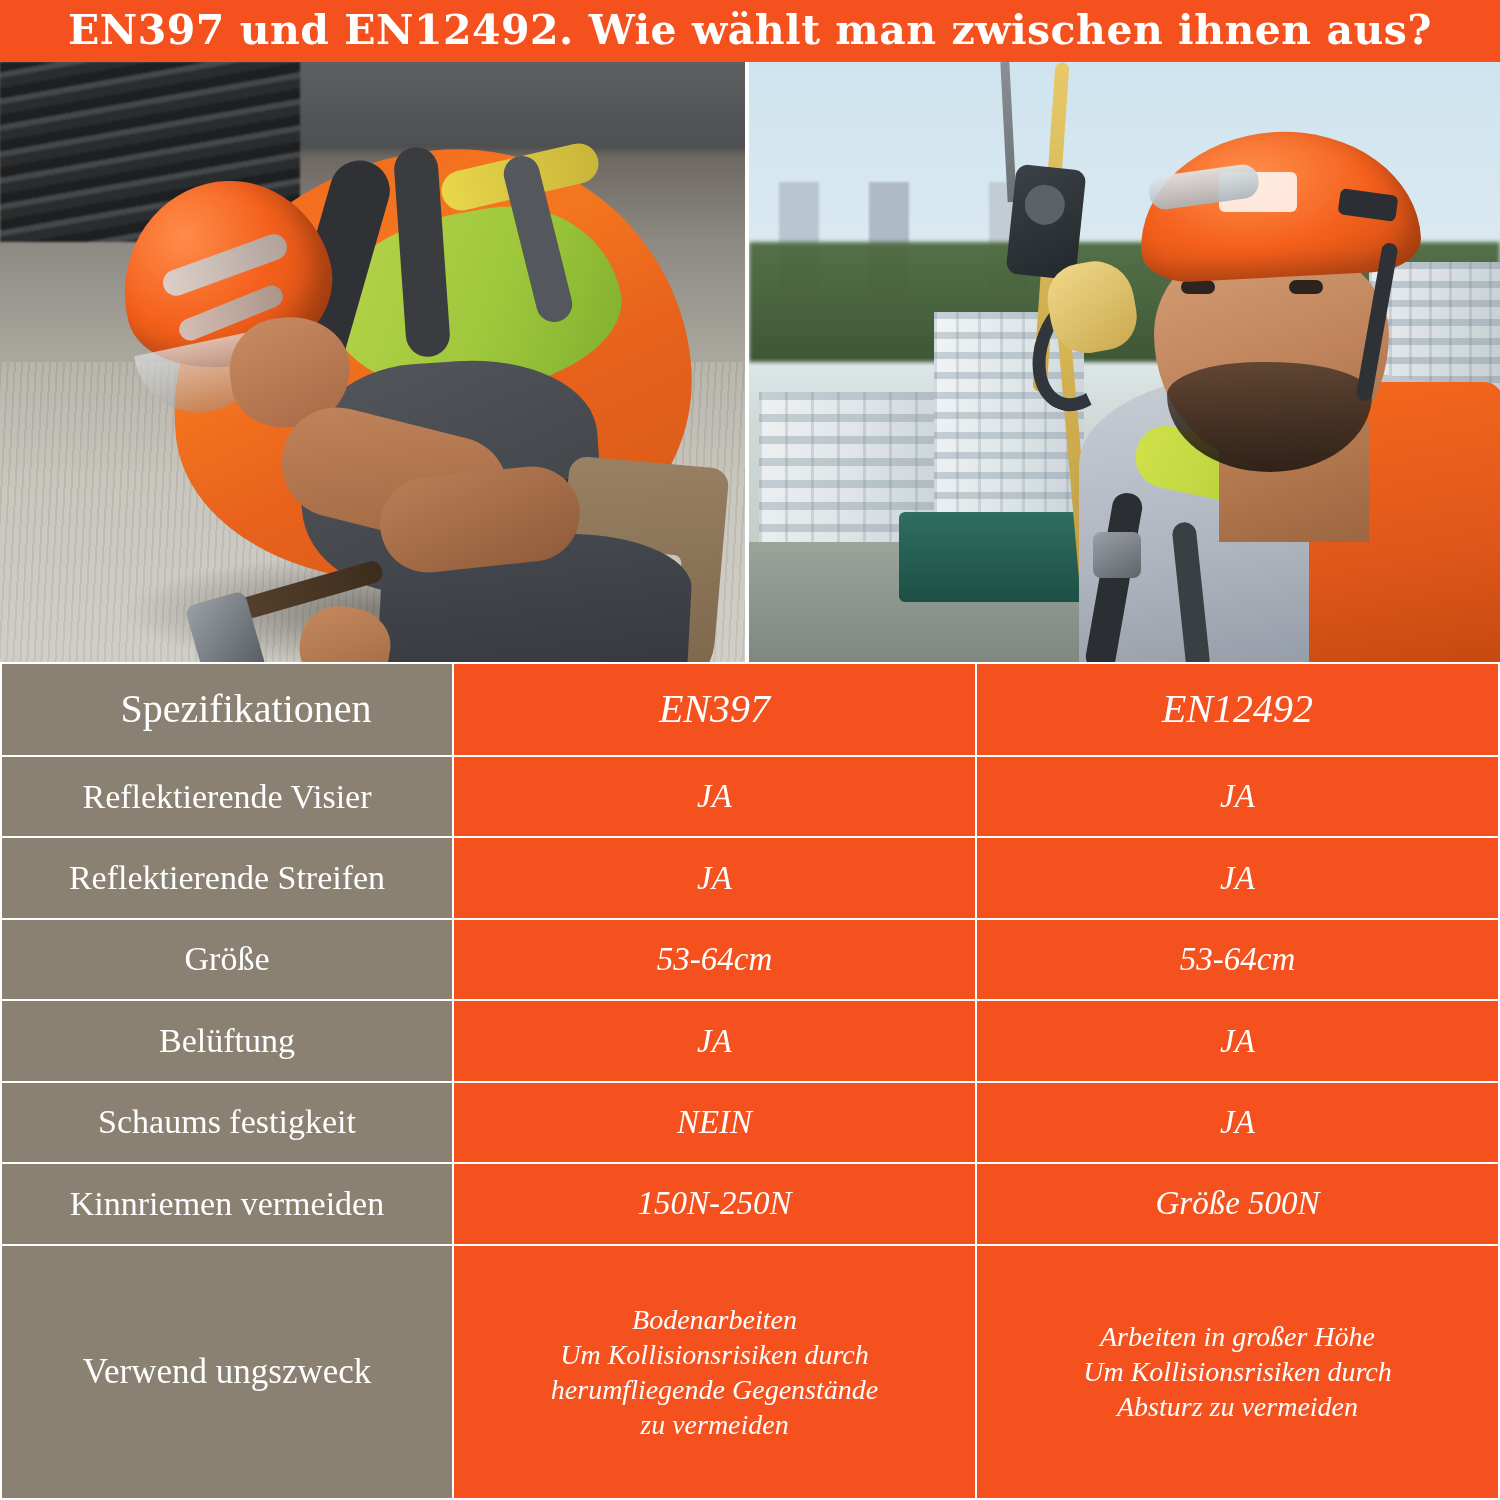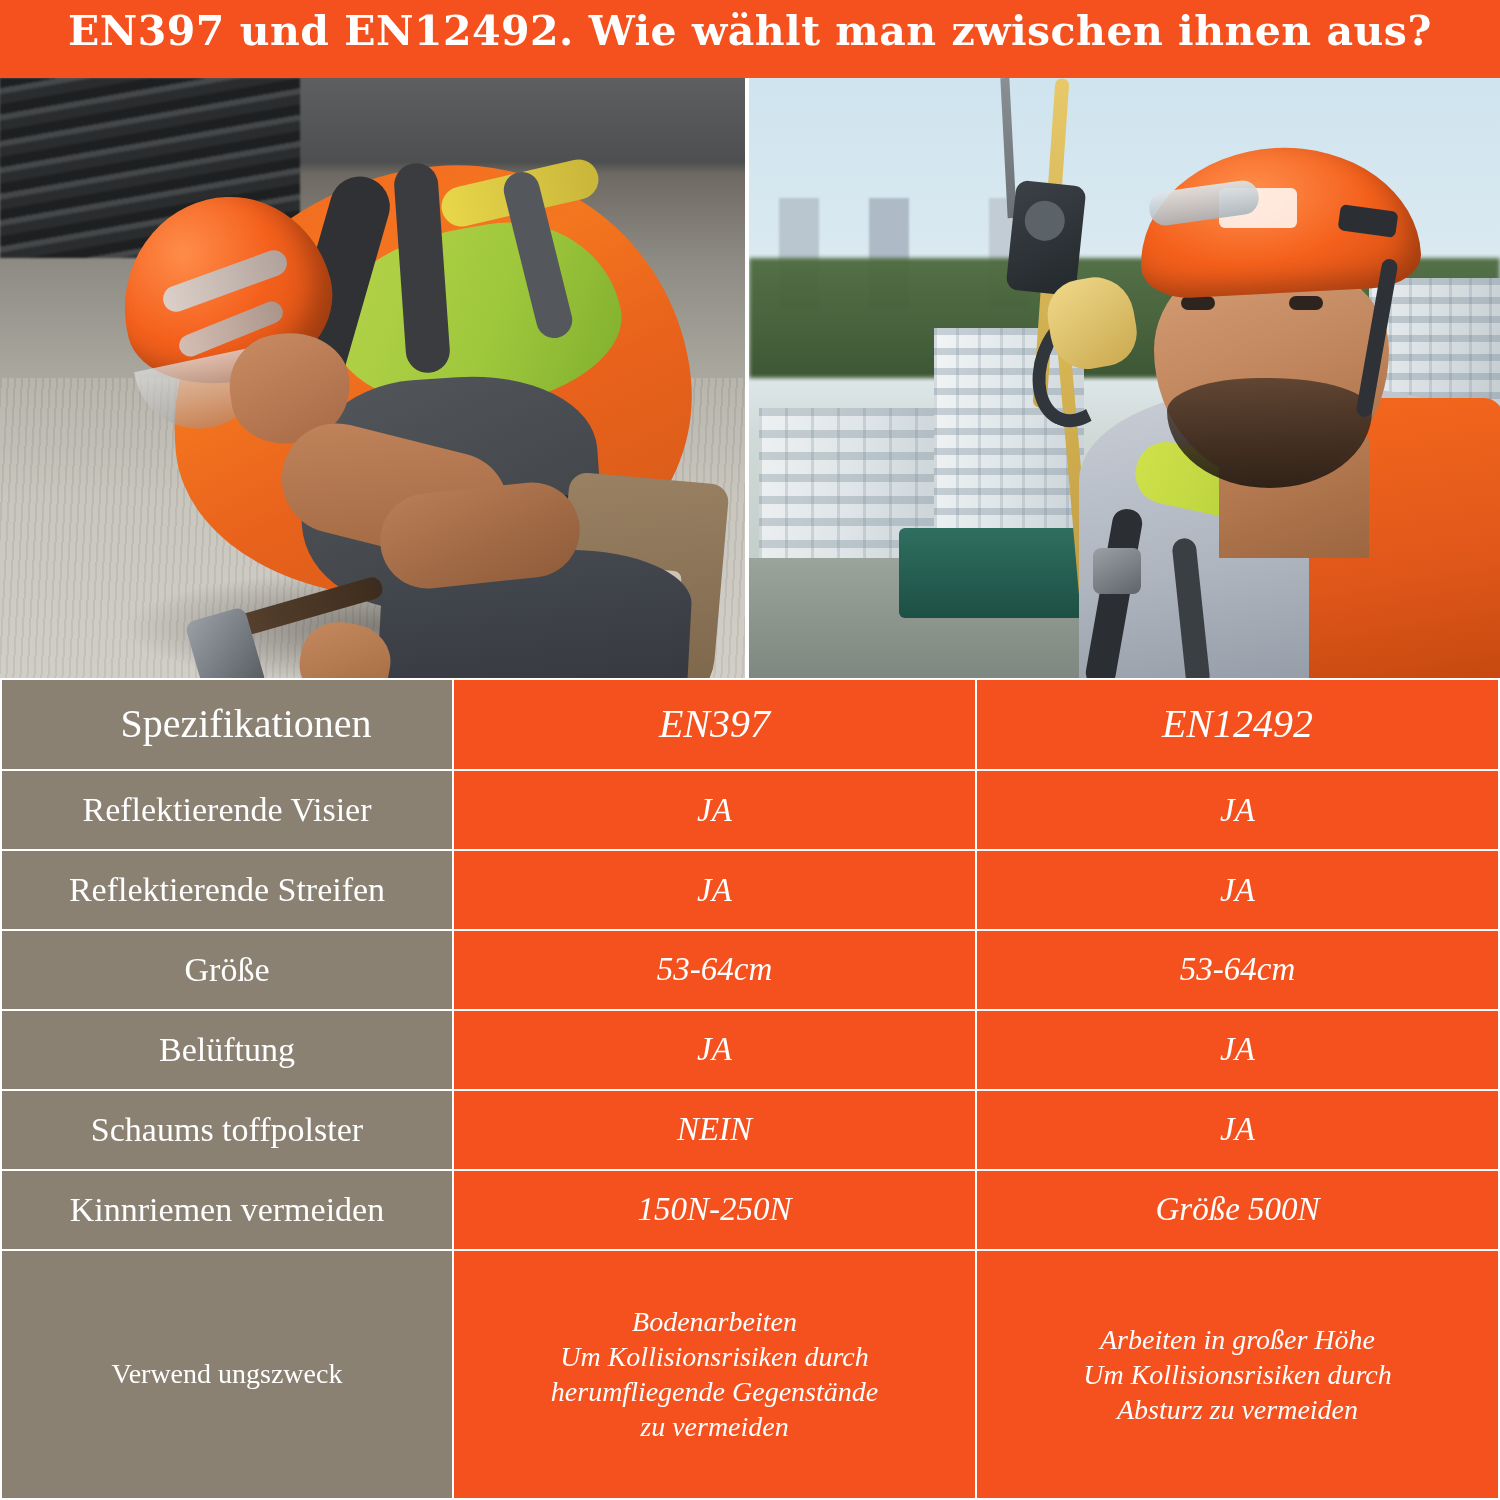--- a/index.html
+++ b/index.html
@@ -18,22 +18,23 @@
     height: 1500px;
     display: flex;
     flex-direction: column;
     background: #ffffff;
   }
 
   
   .banner {
     background: #f4511e;
     color: #ffffff;
-    height: 78px;
+    height: 62px;
     display: flex;
+    align-items: center;
     justify-content: center;
     padding: 10px 10px;
     box-sizing: border-box;
   }
   .banner-title {
     font-family: "DejaVu Serif", serif;
     font-weight: bold;
     font-size: 41px;
     line-height: 1.05;
     letter-spacing: 0.5px;
@@ -373,21 +374,21 @@
     width: 400px;
     font-size: 34px;
   }
   .spec-table td.value {
     background: #f4511e;
     font-style: italic;
   }
   .row-head td { font-size: 40px; }
   .row-head td.label { font-size: 40px; padding-left: 44px; }
   .usage td { font-size: 28px; line-height: 1.25; }
-  .usage td.label { font-size: 28px; line-height: 1.3; }
+  .usage td.label { font-size: 35px; line-height: 1.3; }
 </style>
 </head>
 <body>
 
 <div class="page">
 
   <div class="banner">
     <div class="banner-title">EN397 und EN12492. Wie wählt man zwischen ihnen aus?</div>
   </div>
 
@@ -476,21 +477,21 @@
         <td class="label">Größe</td>
         <td class="value">53-64cm</td>
         <td class="value">53-64cm</td>
       </tr>
       <tr>
         <td class="label">Belüftung</td>
         <td class="value">JA</td>
         <td class="value">JA</td>
       </tr>
       <tr>
-        <td class="label">Schaums toffpolster</td>
+        <td class="label">Schaums festigkeit</td>
         <td class="value">NEIN</td>
         <td class="value">JA</td>
       </tr>
       <tr>
         <td class="label">Kinnriemen vermeiden</td>
         <td class="value">150N-250N</td>
         <td class="value">Größe 500N</td>
       </tr>
       <tr class="usage">
         <td class="label">Verwend ungszweck</td>

